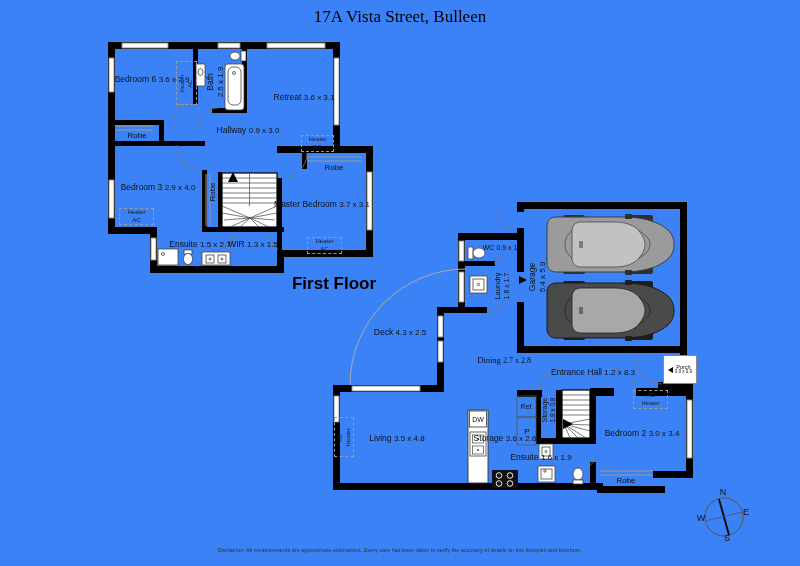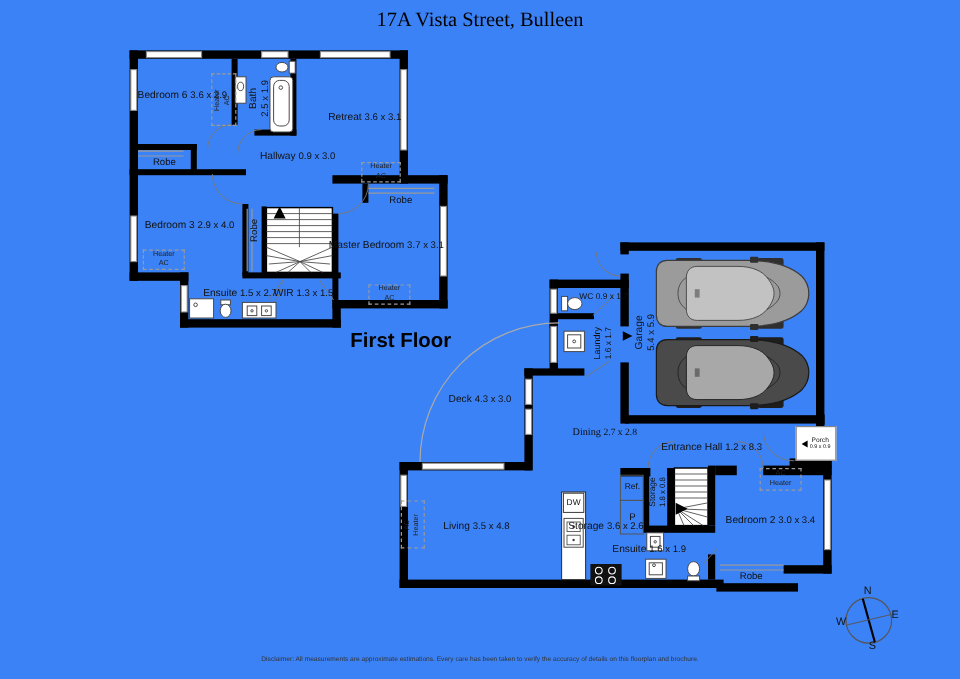--- a/index.html
+++ b/index.html
@@ -317,21 +317,21 @@
   <div class="vlbl" style="left:503px;top:286px;font-size:7.5px;">
     <span class="nm">Laundry</span><br>
     <span class="dm" style="font-size:7px;">1.6 x 1.7</span>
   </div>
   <div class="vlbl" style="left:538px;top:277px;">
     <span class="nm">Garage</span><br>
     <span class="dm">5.4 x 5.9</span>
   </div>
   <div class="lbl" style="left:400px;top:332px;">
     <span class="nm">Deck</span>
-    <span class="dm">4.3 x 3.0</span>
+    <span class="dm">4.3 x 2.5</span>
   </div>
   <div class="lbl" style="left:504px;top:360px;font-family:Liberation Serif, serif;">
     <span class="nm">Dining</span>
     <span class="dm">2.7 x 2.8</span>
   </div>
   <div class="lbl" style="left:593px;top:372px;">
     <span class="nm">Entrance Hall</span>
     <span class="dm">1.2 x 8.3</span>
   </div>
   <div class="porch">

